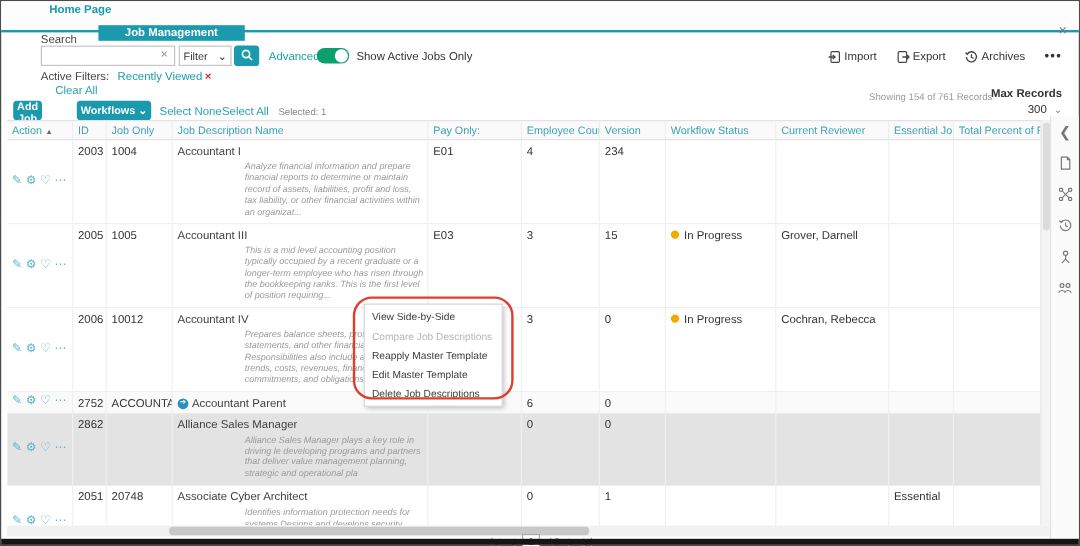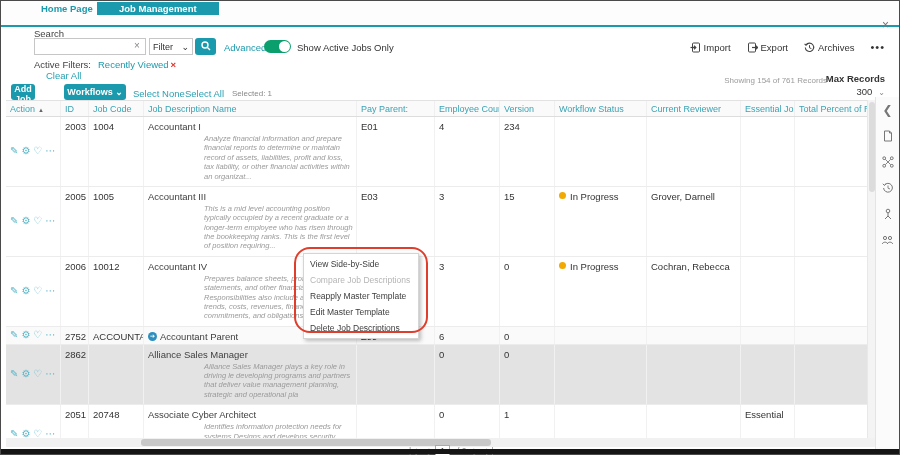--- a/index.html
+++ b/index.html
@@ -5,21 +5,21 @@
   * { margin:0; padding:0; box-sizing:border-box; }
   html,body { width:900px; height:455px; }
   body { font-family:"Liberation Sans", sans-serif; background:#fff; position:relative; overflow:hidden; }
   .window { position:absolute; inset:0; border:1px solid #4a4a4a; background:#fff; }
   .bottom-bar { position:absolute; left:0; right:0; bottom:0; height:5px; background:#151515; }
 
   
   .tabbar { position:absolute; left:0; top:0; right:0; height:26px; border-bottom:2px solid #1b9aad; background:#fdfdfd; }
   .tab { position:absolute; top:1px; height:13px; line-height:13px; font-size:9.5px; font-weight:bold; padding:0 22px; color:#1b9aad; cursor:pointer; }
   .tab.home { left:18px; }
-  .tab.active { left:96px; background:#1b9aad; color:#fff; }
+  .tab.active { left:81px; background:#1b9aad; color:#fff;margin-top:19px; }
   .close-x { position:absolute; right:10px; top:17px; font-size:12px; color:#777; cursor:pointer; }
 
   
   .search-label { position:absolute; left:33px; top:27px; font-size:9.5px; color:#444; }
   .search-input { position:absolute; left:33px; top:37px; width:112px; height:17px; border:1px solid #c6c6c6; font-size:9px; padding:0 14px 0 4px; color:#333; background:#fff; }
   .search-clear { position:absolute; left:133px; top:40px; font-size:10px; color:#888; cursor:pointer; line-height:10px; }
   .filter-box { position:absolute; left:148px; top:37px; width:44px; height:17px; border:1px solid #c6c6c6; font-size:9px; color:#333; display:flex; align-items:center; justify-content:space-between; padding:0 3px; background:#fff; cursor:pointer; }
   .search-btn { position:absolute; left:194px; top:37px; width:21px; height:17px; background:#1b9aad; border-radius:3px; border:none; display:flex; align-items:center; justify-content:center; cursor:pointer; }
   .advanced { position:absolute; left:223px; top:41px; font-size:9.5px; color:#1b9aad; cursor:pointer; }
   .toggle { position:absolute; left:263px; top:39px; width:27px; height:13px; border-radius:7px; background:#0c9f6e; cursor:pointer; }
@@ -165,23 +165,23 @@
   <button class="btn add">Add Job</button>
   <button class="btn workflows">Workflows ⌄</button>
   <div class="link-sn">Select None</div>
   <div class="link-sa">Select All</div>
   <div class="selected-count">Selected: 1</div>
 
   <div class="table">
     <div class="grid thead" id="thead">
         <div class="th">Action<span class="sort">▲</span></div>
         <div class="th">ID</div>
-        <div class="th">Job Code</div>
+        <div class="th">Job Only</div>
         <div class="th">Job Description Name</div>
-        <div class="th">Pay Parent:</div>
+        <div class="th">Pay Only:</div>
         <div class="th">Employee Count</div>
         <div class="th">Version</div>
         <div class="th">Workflow Status</div>
         <div class="th">Current Reviewer</div>
         <div class="th">Essential Job</div>
         <div class="th">Total Percent of Remote</div>
       </div>
     <div id="tbody">
         <div class="grid row">
           <div class="cell actions">

